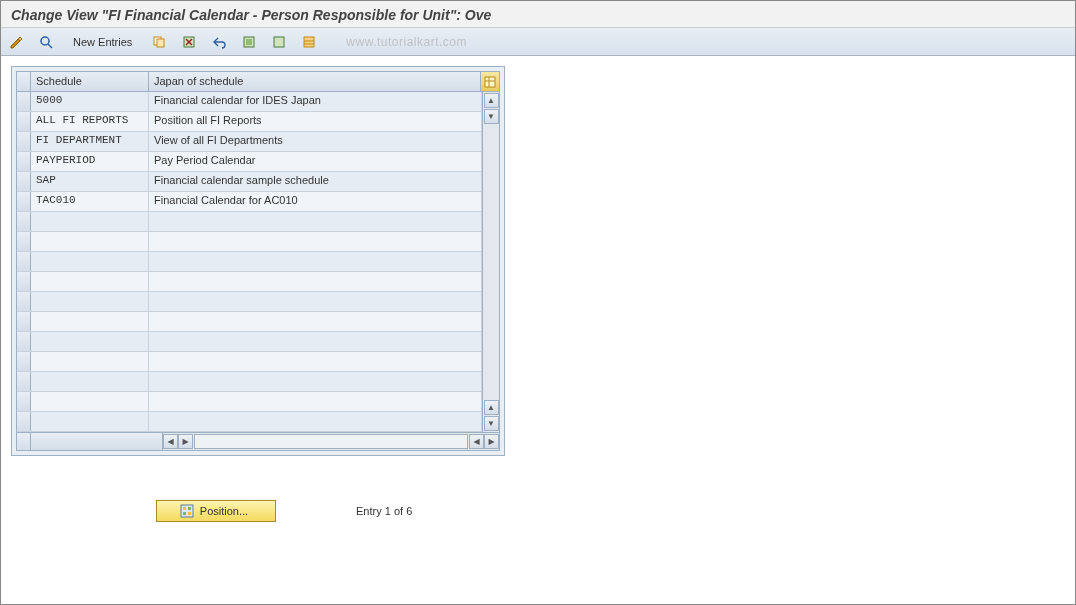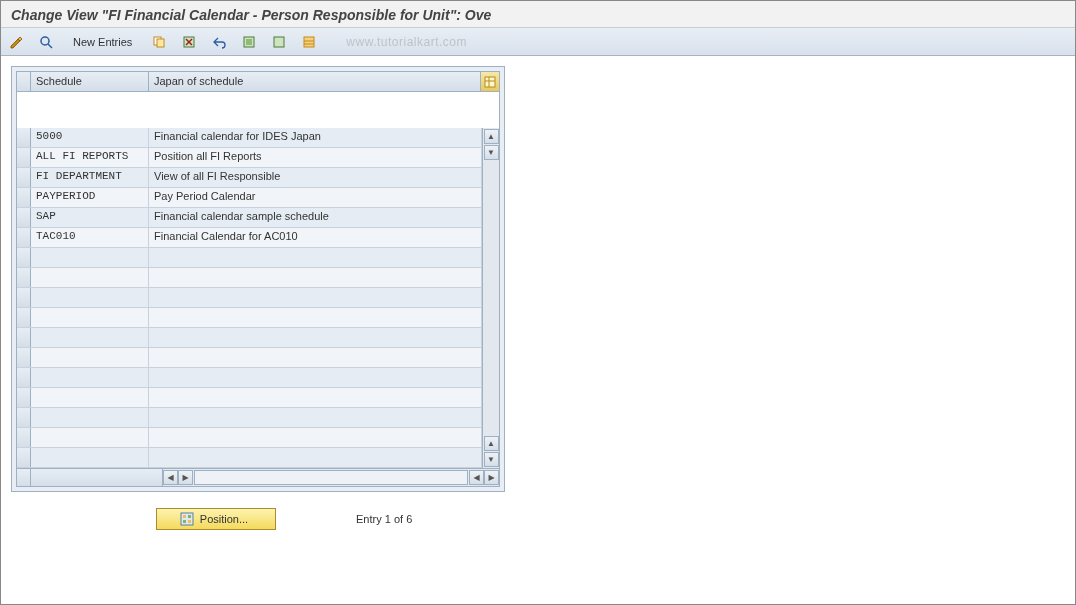--- a/index.html
+++ b/index.html
@@ -95,21 +95,20 @@
     background: linear-gradient(#e7edf4, #d5dee8);
     border-right: 1px solid #9db0c4;
   }
   .hdr-icon {
     width: 18px;
     background: linear-gradient(#f7e9a6, #e9c95c);
     display:flex; align-items:center; justify-content:center;
   }
   .grid-body {
     display: flex;
-    margin-top: 36px;
   }
   .rows {
     flex: 1;
   }
   .row {
     display: flex;
     height: 20px;
     border-bottom: 1px solid #c8d2dd;
   }
   .row:nth-child(even) .cell { background: #f1f4f8; }
@@ -151,21 +150,21 @@
     height: 18px;
     background: #e3e8ef;
     border-top: 1px solid #9db0c4;
     display:flex;
     align-items:center;
   }
   .hscroll-spacer { width:14px; border-right:1px solid #9db0c4; height:100%; background:linear-gradient(#e7edf4,#d5dee8);}
   .hscroll-gap { width: 132px; height:100%; border-right:1px solid #9db0c4; background:linear-gradient(#e7edf4,#d5dee8);}
   .hscroll .track { flex:1; height:15px; background:#eef2f6; border:1px solid #9db0c4; margin:0 1px;}
   .footer {
-    margin-top: 16px;
+    margin-top: 44px;
     display:flex;
     align-items:center;
     gap: 80px;
     padding-left: 145px;
   }
   .pos-btn {
     display:flex;
     align-items:center;
     height: 22px;
     border: 1px solid #a88c2e;
@@ -273,21 +272,21 @@
               <div class="cell name col-name" style="flex: 1 1 0%;">Financial calendar for IDES Japan</div>
             </div>
             <div class="row">
               <div class="sel"></div>
               <div class="cell col-schedule">ALL FI REPORTS</div>
               <div class="cell name col-name" style="flex: 1 1 0%;">Position all FI Reports</div>
             </div>
             <div class="row">
               <div class="sel"></div>
               <div class="cell col-schedule">FI DEPARTMENT</div>
-              <div class="cell name col-name" style="flex: 1 1 0%;">View of all FI Responsible</div>
+              <div class="cell name col-name" style="flex: 1 1 0%;">View of all FI Departments</div>
             </div>
             <div class="row">
               <div class="sel"></div>
               <div class="cell col-schedule">PAYPERIOD</div>
               <div class="cell name col-name" style="flex: 1 1 0%;">Pay Period Calendar</div>
             </div>
             <div class="row">
               <div class="sel"></div>
               <div class="cell col-schedule">SAP</div>
               <div class="cell name col-name" style="flex: 1 1 0%;">Financial calendar sample schedule</div>

